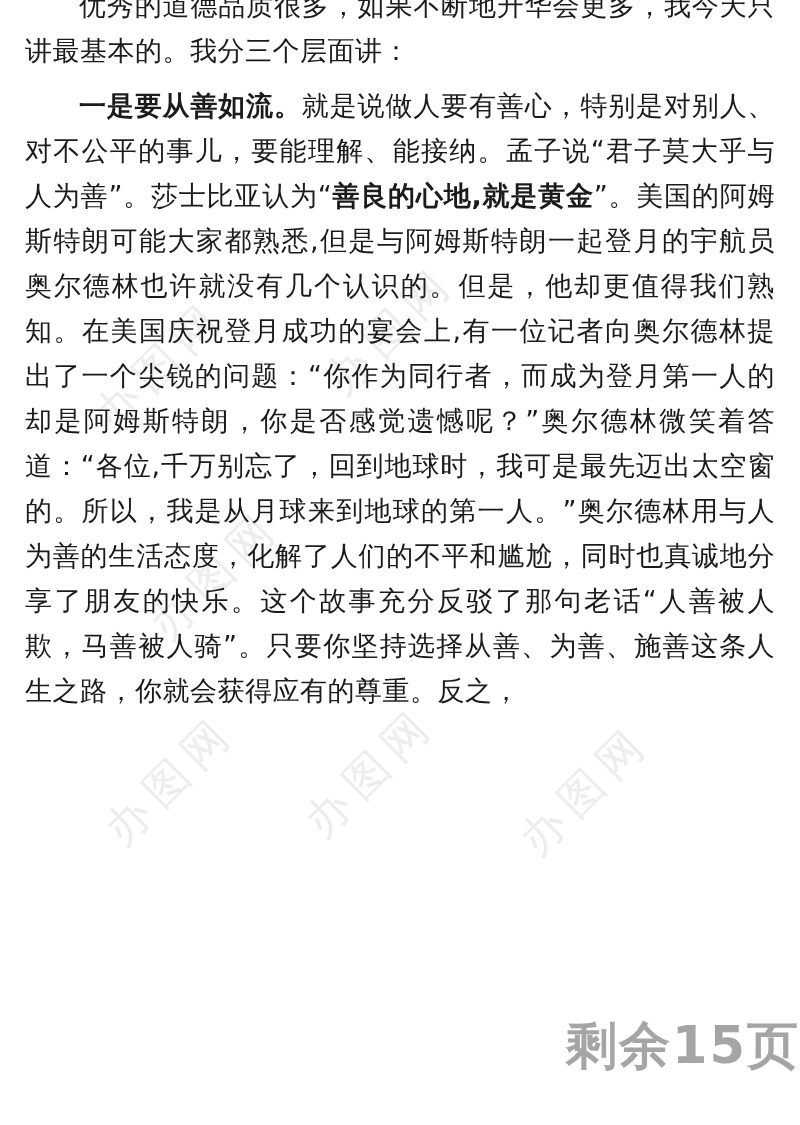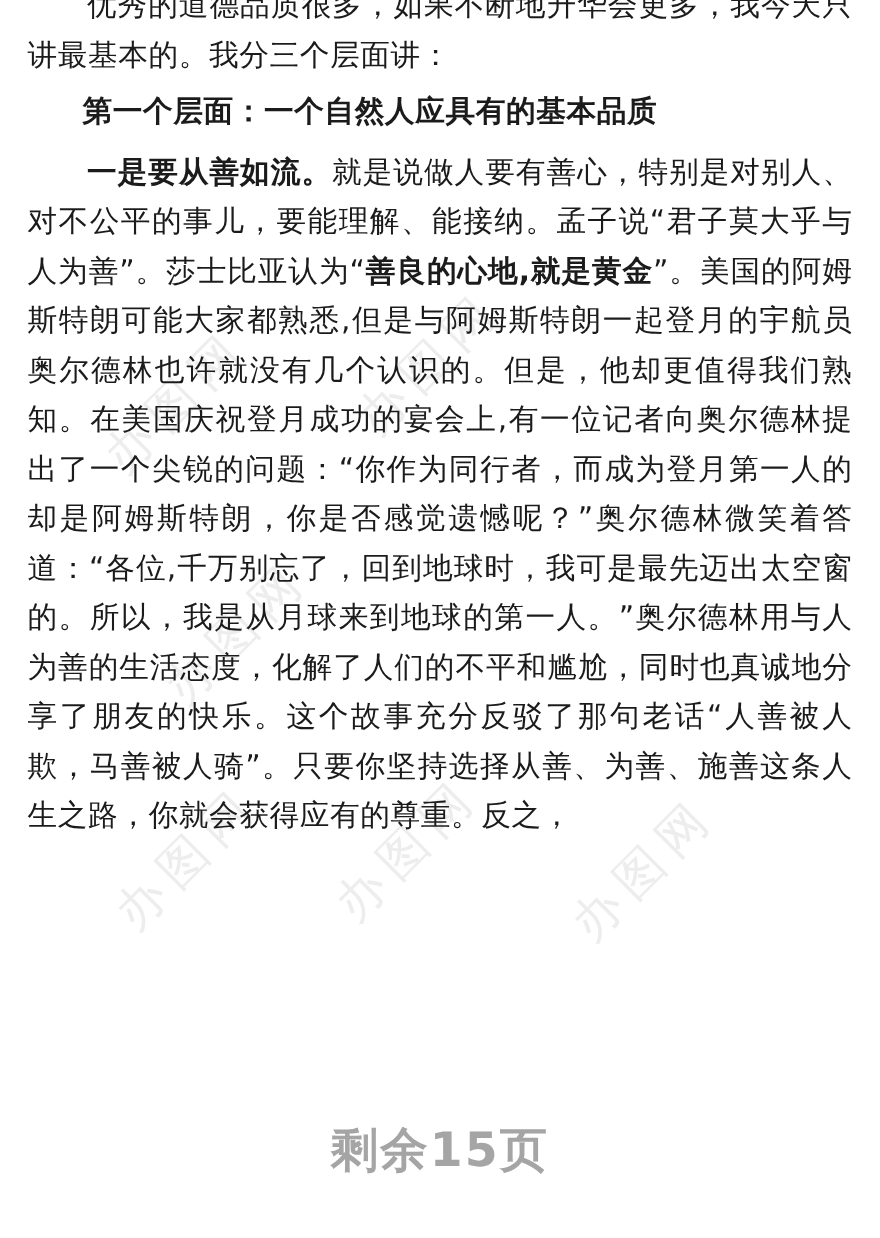--- a/index.html
+++ b/index.html
@@ -60,24 +60,24 @@
   .seg-bold { font-weight: 700; }
 
   
   .footer {
     position: absolute;
     z-index: 2;
     top: 1022px;
     left: 0;
     width: 800px;
     display: flex;
-    justify-content: center;
+    justify-content: flex-end;
     gap: 78px;
     color: #a5a5a5;
-    font-size: 43px;
+    font-size: 51px;
     font-weight: 700;
     line-height: 48px;
     letter-spacing: 2px;
   }
 </style>
 </head>
 <body>
 
 <div class="page">
 
@@ -87,21 +87,20 @@
     <span class="wm" style="left:215px; top:575px;">办图网</span>
     <span class="wm" style="left:170px; top:780px;">办图网</span>
     <span class="wm" style="left:370px; top:772px;">办图网</span>
     <span class="wm" style="left:585px; top:790px;">办图网</span>
   </div>
 
   <div class="content">
 
     <p class="indent p1">优秀的道德品质很多，如果不断地升华会更多，我今天只讲最基本的。我分三个层面讲：</p>
 
-    <h2>第一个层面：一个自然人应具有的基本品质</h2>
 
 
     <p class="indent p3"><span class="seg-bold">一是要从善如流。</span><span>就是说做人要有善心，特别是对别人、对不公平的事儿，要能理解、能接纳。孟子说“君子莫大乎与人为善”。莎士比亚认为“</span><span class="seg-bold">善良的心地,就是黄金</span><span>”。美国的阿姆斯特朗可能大家都熟悉,但是与阿姆斯特朗一起登月的宇航员奥尔德林也许就没有几个认识的。但是，他却更值得我们熟知。在美国庆祝登月成功的宴会上,有一位记者向奥尔德林提出了一个尖锐的问题：“你作为同行者，而成为登月第一人的却是阿姆斯特朗，你是否感觉遗憾呢？”奥尔德林微笑着答道：“各位,千万别忘了，回到地球时，我可是最先迈出太空窗的。所以，我是从月球来到地球的第一人。”奥尔德林用与人为善的生活态度，化解了人们的不平和尴尬，同时也真诚地分享了朋友的快乐。这个故事充分反驳了那句老话“人善被人欺，马善被人骑”。只要你坚持选择从善、为善、施善这条人生之路，你就会获得应有的尊重。反之，</span></p>
 
   </div>
 
   <div class="footer">
     <span>剩余15页</span>
   </div>
 

